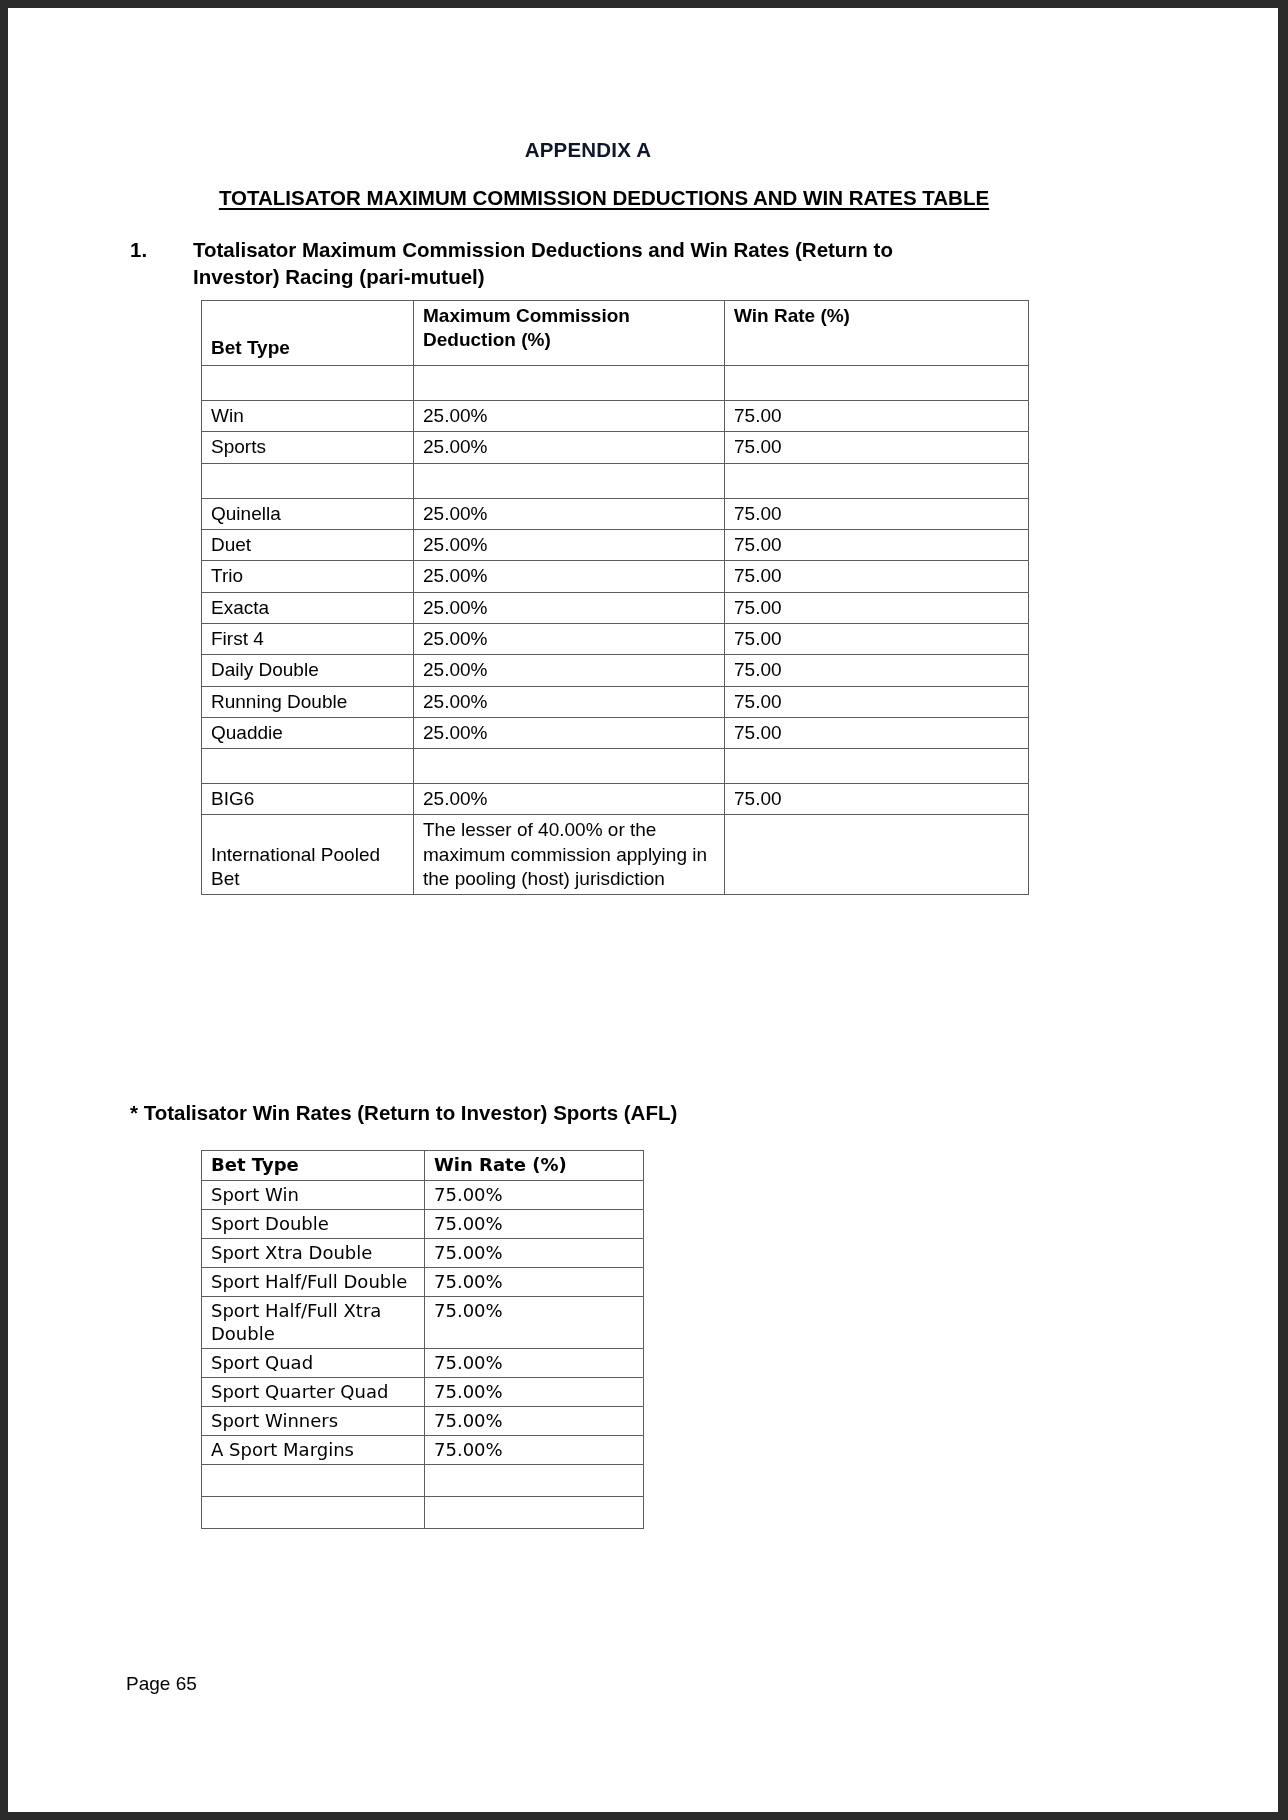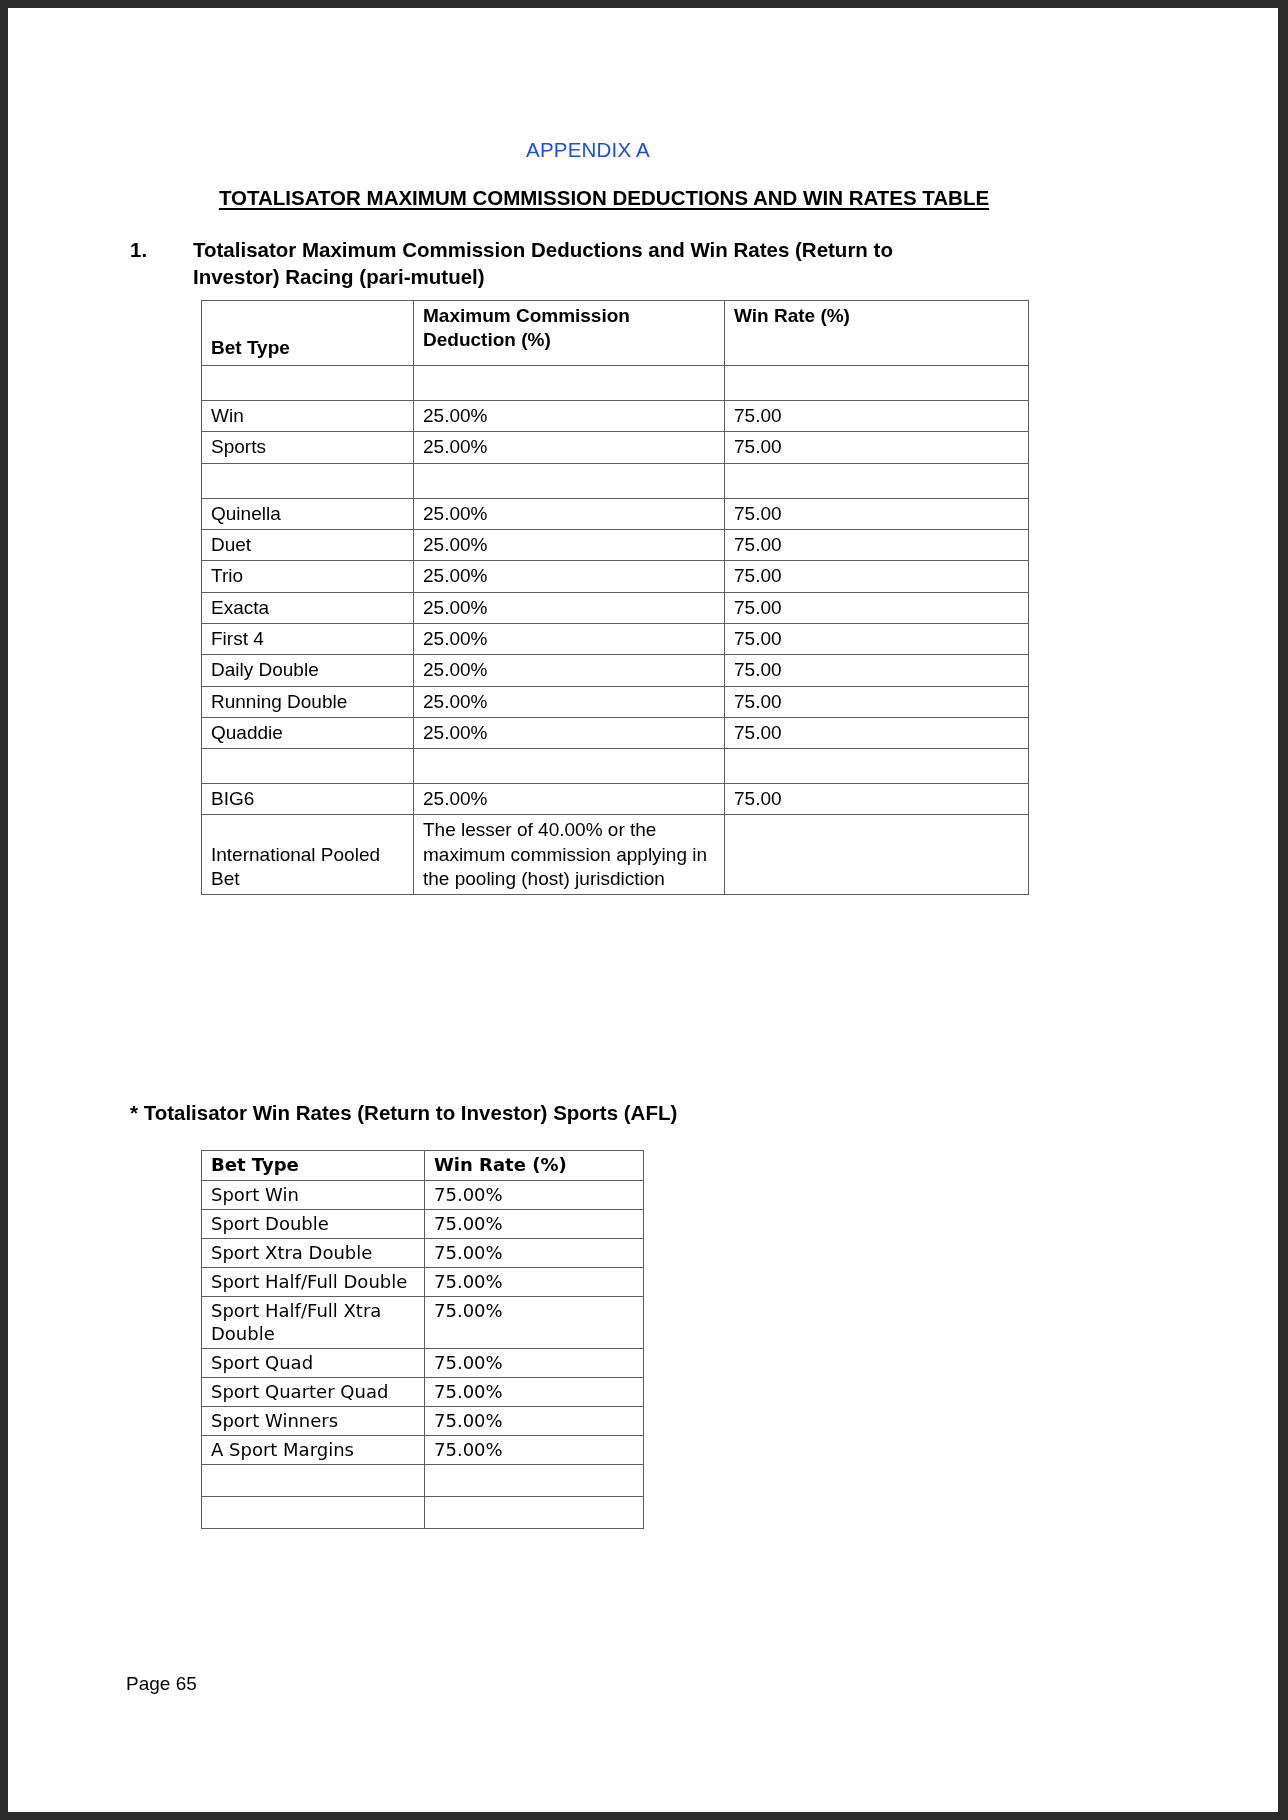--- a/index.html
+++ b/index.html
@@ -34,23 +34,23 @@
   }
 
   
   .appendix-title {
     position: absolute;
     left: 0;
     top: 130px;
     width: 1160px;
     text-align: center;
     font-size: 20.5px;
-    font-weight: normal;
+    font-weight: bold;
     letter-spacing: 0.2px;
-    color: #1d4ed8;
+    color: #0f172a;
   }
   .doc-subtitle {
     position: absolute;
     left: 16px;
     top: 178px;
     width: 1160px;
     text-align: center;
     font-size: 20.5px;
     font-weight: bold;
     color: #000;

